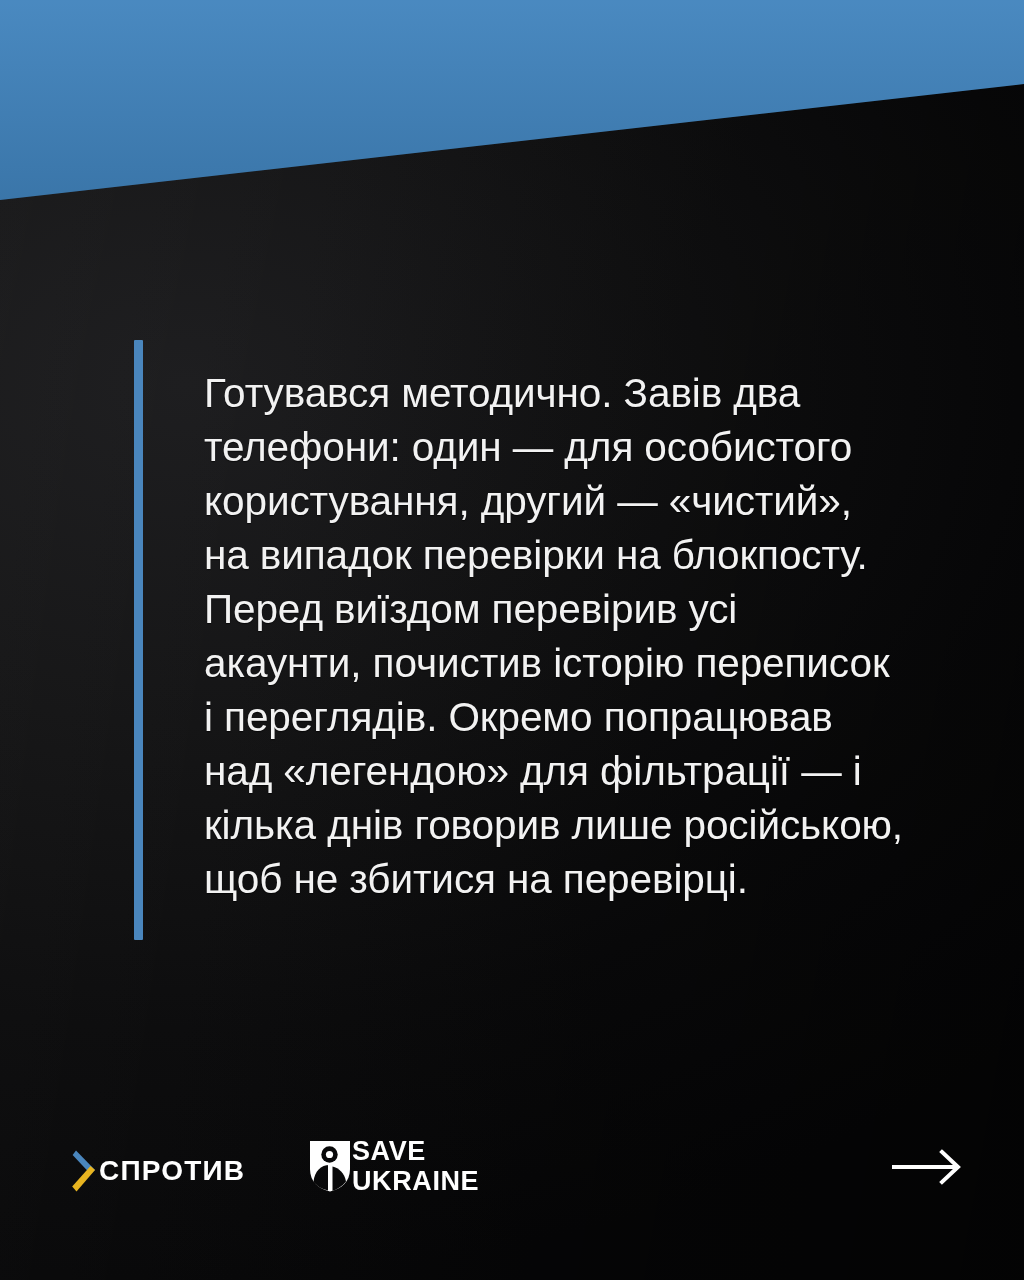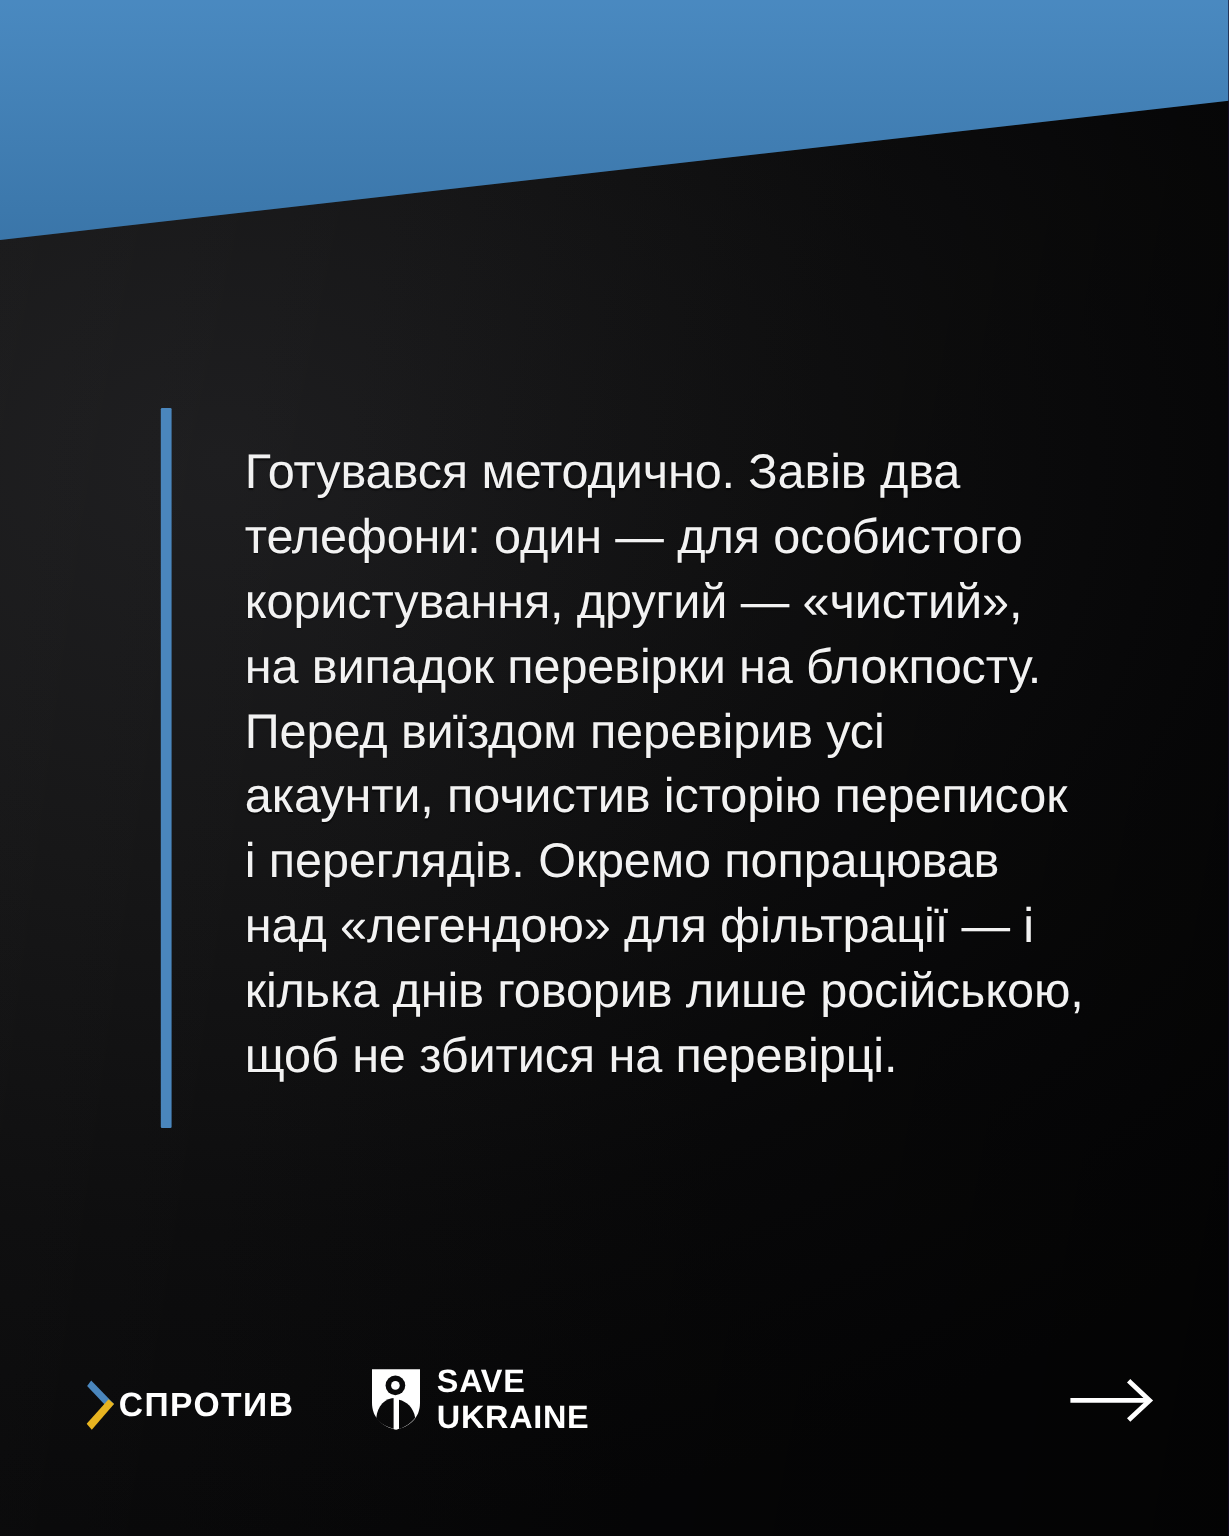--- a/index.html
+++ b/index.html
@@ -5,21 +5,21 @@
   * { margin:0; padding:0; box-sizing:border-box; }
   html, body {
     width:1024px; height:1280px;
     background:#000;
     font-family:"Liberation Sans", sans-serif;
     overflow:hidden;
   }
   .card {
     position:relative;
     width:1024px; height:1280px;
-    background:#6d28d9;
+    background:#4d7c0f;
     overflow:hidden;
   }
   
   .bg-sheen {
     position:absolute; inset:0;
     background:
       radial-gradient(120% 70% at 18% 30%, #1a1a1c 0%, #121213 38%, #0a0a0b 72%, #060607 100%),
       linear-gradient(160deg, #161617 0%, #0b0b0c 55%, #050506 100%);
     opacity:1;
   }
@@ -87,21 +87,21 @@
   .sprotyv-word {
     color:#fff;
     font-size:28px;
     font-weight:700;
     letter-spacing:1.2px;
   }
 
   .logo-saveukraine {
     position:absolute;
     left:308px; top:36px;
-    display:flex; align-items:center; gap:12px;
+    display:flex; align-items:center; gap:0;
   }
   .shield-mark { width:44px; height:54px; display:block; }
   .su-words {
     display:flex; flex-direction:column;
     color:#fff;
     font-size:27px;
     font-weight:700;
     line-height:30px;
     letter-spacing:0.6px;
   }

